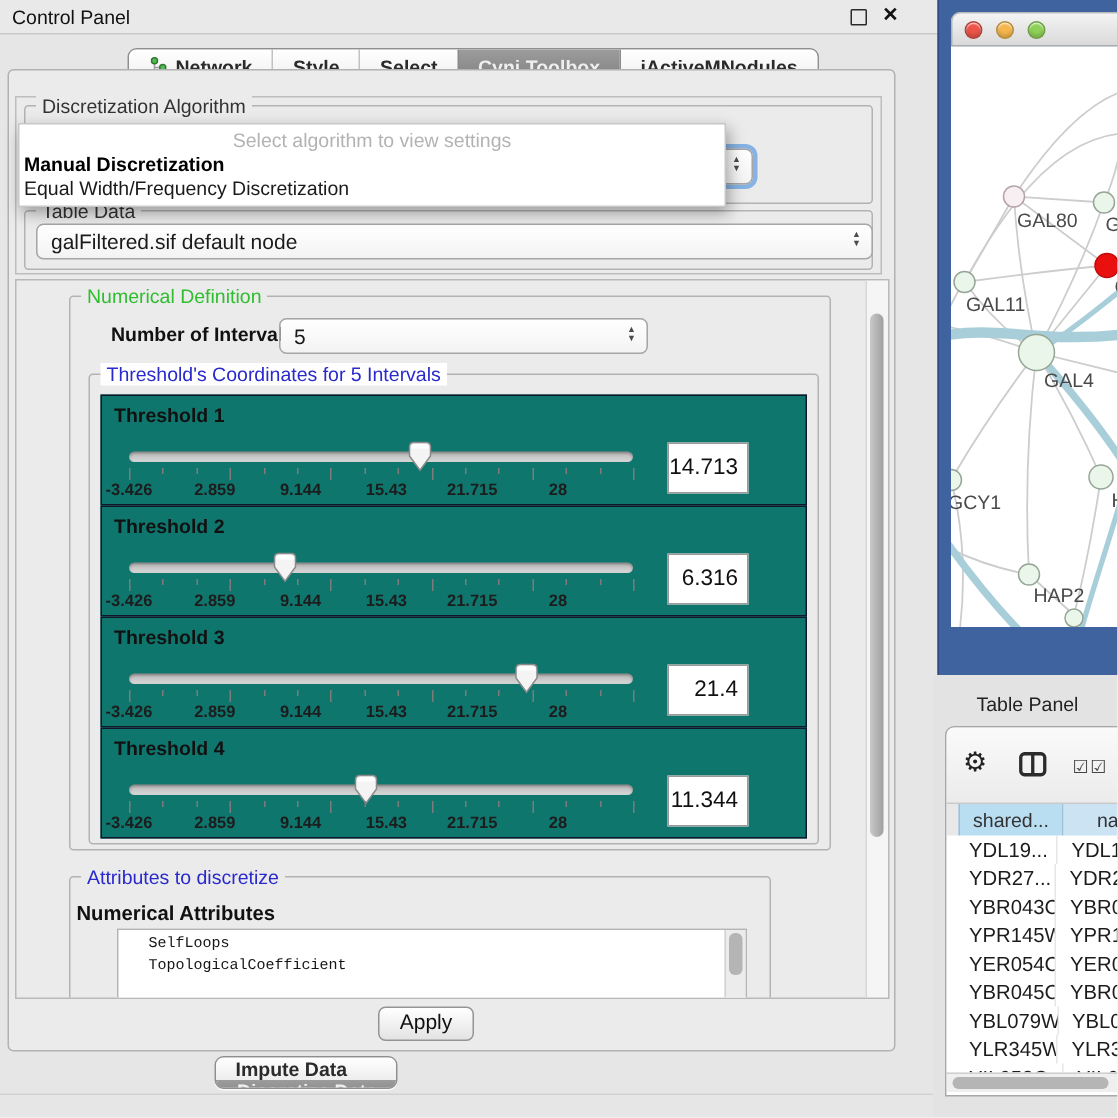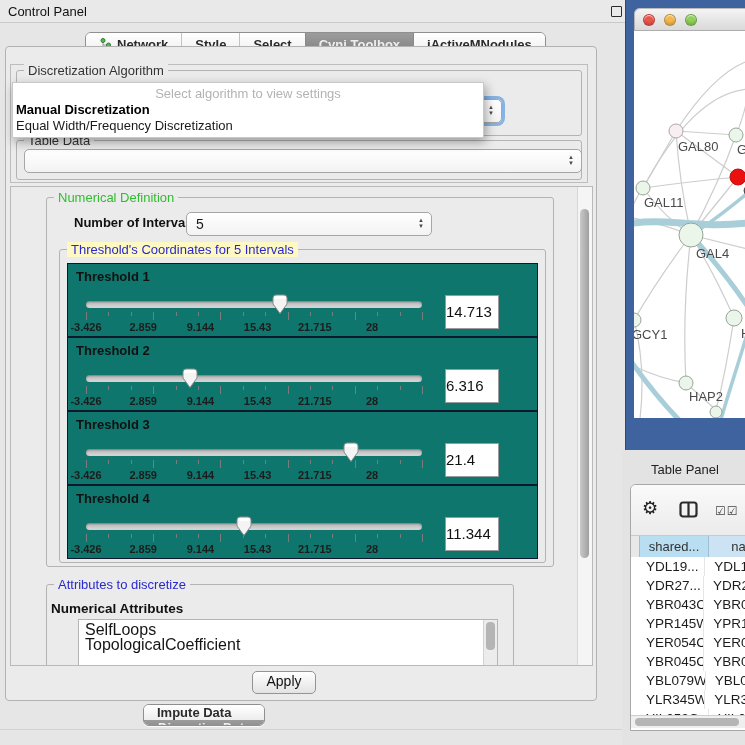--- a/index.html
+++ b/index.html
@@ -1,21 +1,21 @@
 <!DOCTYPE html>
 <html><head>
 <meta charset="utf-8">
 <style>
   html,body{margin:0;padding:0;}
   .app{position:relative;width:745px;height:745px;overflow:hidden;background:#e6e6e6;
        font-family:"Liberation Sans",sans-serif;color:#1a1a1a;}
   .abs{position:absolute;}
 
   
-  .cp-titlebar{left:0;top:0;width:625px;height:22px;background:#e9e9e9;border-bottom:1px solid #c9c9c9;padding-left:44px;}
+  .cp-titlebar{left:0;top:0;width:625px;height:22px;background:#e9e9e9;border-bottom:1px solid #c9c9c9;}
   .cp-title{position:absolute;left:8px;top:4px;font-size:13px;color:#111;}
   .float-icon{position:absolute;right:47px;top:6px;width:9px;height:9px;border:1.5px solid #2b2b2b;border-radius:1px;}
   .close-icon{position:absolute;right:26px;top:2px;font-size:13px;font-weight:bold;color:#111;}
 
   
   .seg-control{display:flex;border:1px solid #8f8f8f;border-radius:6px;overflow:hidden;
        background:linear-gradient(#ffffff,#ededed);box-shadow:0 1px 0 rgba(255,255,255,.8);height:23px;}
   .seg{display:flex;align-items:center;gap:5px;padding:0 13px;font-size:13px;font-weight:bold;color:#2b2b2b;
        border-left:1px solid #c2c2c2;background:linear-gradient(#ffffff,#ededed);white-space:nowrap;}
   .seg:first-child{border-left:none;}
@@ -60,25 +60,25 @@
   .thr-label{position:absolute;left:8px;top:5px;font-size:13px;font-weight:bold;color:#111;}
   .sl-track{position:absolute;left:18px;top:37px;width:336px;height:7px;border-radius:4px;
        background:linear-gradient(#b5b5b5,#d9d9d9);box-shadow:inset 0 1px 2px rgba(0,0,0,.35);}
   .sl-handle{position:absolute;top:-7px;width:18px;height:21px;}
   .sl-ticks{position:absolute;left:18px;top:48px;width:336px;height:9px;}
   .tick{position:absolute;width:1px;height:4px;top:0;background:#7c7c7c;}
   .tick.major{height:8px;}
   .sl-ticklabels{position:absolute;left:18px;top:57px;width:286px;height:11px;}
   .ticklab{position:absolute;transform:translateX(-50%);font-size:11px;font-weight:bold;color:#1c1c1c;white-space:nowrap;}
   .thr-value{position:absolute;left:377px;top:31px;width:54px;height:34px;box-sizing:border-box;background:#fff;
-       border:1px solid #9a9a9a;font-size:15px;text-align:left;line-height:32px;padding-right:6px;color:#111;}
+       border:1px solid #9a9a9a;font-size:15px;text-align:right;line-height:32px;padding-right:6px;color:#111;}
 
   
   .listbox{position:absolute;left:67px;top:432px;width:418px;height:60px;background:#fff;border:1px solid #b5b5b5;overflow:hidden;}
-  .list-item{font-size:16px;line-height:15px;padding-left:6px;color:#151515;white-space:nowrap;}
+  .list-item{font-size:10px;line-height:15px;padding-left:20px;color:#151515;white-space:nowrap;font-family:Liberation Mono, monospace;}
   .list-vsb{position:absolute;right:0;top:0;width:13px;height:100%;background:#ececec;border-left:1px solid #d2d2d2;}
   .list-thumb{position:absolute;right:2px;top:2px;width:9px;height:28px;border-radius:4px;background:#b5b5b5;}
 
   
   .apply-btn{left:252px;top:671px;width:62px;height:21px;border:1px solid #949494;border-radius:5px;
        background:linear-gradient(#ffffff,#e3e3e3);font-size:14px;text-align:center;line-height:19px;color:#111;}
 
   
   .desktop{left:625px;top:0;width:120px;height:450px;background:#3f639f;border-left:1px solid #2c4a7e;}
   .mac-titlebar{position:absolute;left:8px;top:8px;width:112px;height:23px;border-radius:6px 0 0 0;
@@ -153,20 +153,21 @@
     <span class="arrows">
         <span>▲</span>
         <span>▼</span>
       </span>
   </div>
 
   <div class="abs group" style="left:16px;top:140px;width:564px;height:38px;">
     <span class="glabel dark">Table Data</span>
   </div>
   <div class="abs combo" style="left:24px;top:149px;width:523px;">
+    <span>galFiltered.sif default node</span>
     <span class="arrows">
         <span>▲</span>
         <span>▼</span>
       </span>
   </div>
 
   <div class="abs popup">
     <div class="pop-row pop-placeholder">Select algorithm to view settings</div>
     <div class="pop-row pop-bold">Manual Discretization</div>
     <div class="pop-row">Equal Width/Frequency Discretization</div>
@@ -178,21 +179,21 @@
     </div>
     <div class="bold-label" style="left:63px;top:28px;">Number of Intervals</div>
     <div class="combo" style="left:175px;top:25px;width:211px;">
       <span>5</span>
       <span class="arrows">
           <span>▲</span>
           <span>▼</span>
         </span>
     </div>
     <div class="group" style="position:absolute;left:48px;top:62px;width:485px;height:312px;background:#ebebeb;">
-      <span class="glabel blue" style="background:#fef9c3;">Threshold's Coordinates for 5 Intervals</span>
+      <span class="glabel blue" style="background:#ffffff;">Threshold's Coordinates for 5 Intervals</span>
     </div>
     <div id="thrC">
         <div class="thr" style="top: 76px;">
     <div class="thr-label">Threshold 1</div>
     <div class="sl-track">
       <svg class="sl-handle" width="18" height="21" viewBox="0 0 18 21" style="left: calc(57.7197% - 9px);">
         <path d="M2,4 Q2,1 5,1 H13 Q16,1 16,4 V10 L9,19.5 L2,10 Z" fill="#f4f4f4" stroke="#8a8a8a" stroke-width="1"></path>
         <path d="M3.2,4 Q3.2,2.2 5.4,2.2 H12.6 Q14.8,2.2 14.8,4 V5 H3.2 Z" fill="#ffffff"></path>
       </svg>
     </div>

